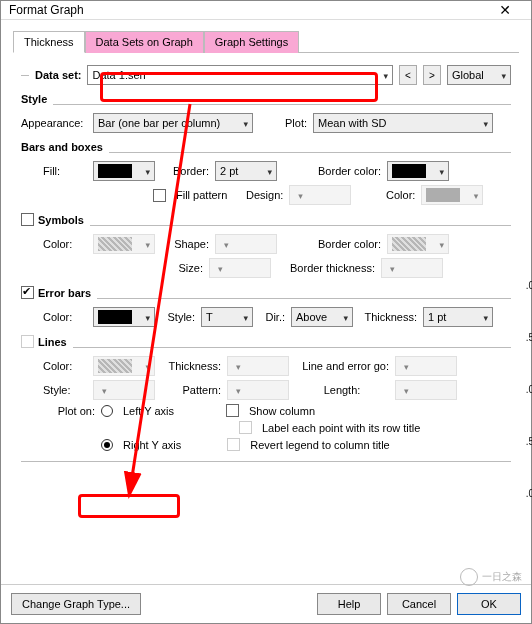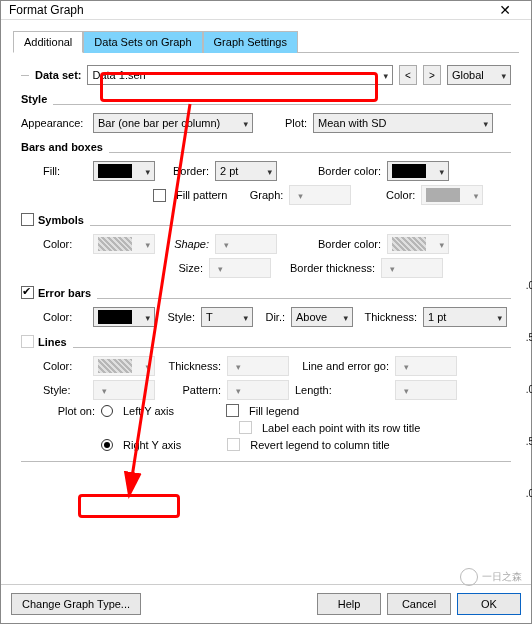--- a/index.html
+++ b/index.html
@@ -10,21 +10,21 @@
     background: #fff;
     width: 532px; height: 624px;
     position: relative;
     color: #000;
   }
   .window { width: 532px; height: 624px; border: 1px solid #888; background:#fff; display:flex; flex-direction:column;}
   .titlebar { height: 19px; display:flex; align-items:center; justify-content:space-between; padding: 0 8px; background:#fff; border-bottom: 1px solid #ddd;}
   .titlebar .title { font-size: 12px; }
   .titlebar .close { width: 36px; text-align:center; font-size: 14px; }
   .tabs { display:flex; margin: 10px 12px 0 12px; border-bottom:1px solid #bbb;}
-  .tab { padding: 4px 10px; border:1px solid #bbb; border-bottom:none; margin-right:0; background:#7dd3fc; position:relative; top:1px;}
+  .tab { padding: 4px 10px; border:1px solid #bbb; border-bottom:none; margin-right:0; background:#f9a8d4; position:relative; top:1px;}
   .tab.active { background:#fff; border-bottom:1px solid #fff;}
   .body { flex:1; padding: 8px 20px 4px 20px; overflow:hidden; position:relative;}
   .row { display:flex; align-items:center; margin: 4px 0; gap:6px;}
   .hr-label { display:flex; align-items:flex-end; margin:8px 0;}
   .hr-label .lbl { font-weight:bold; white-space:nowrap;}
   .hr-label .line { flex:1; border-top:1px solid #bbb; margin-left:6px; height:0;}
   .hr-line { border-top:1px solid #bbb; margin: 4px 0;}
   .combo { height:20px; border:1px solid #888; background:#eee; display:flex; align-items:center; padding:0 4px; justify-content:space-between;text-align:right;}
   .combo .caret::after { content:"▾"; font-size:9px; color:#333; margin-left:4px;}
   .disabled .combo, .disabled select { opacity:0.6; color:#aaa; border-color:#ccc;}
@@ -52,21 +52,21 @@
 </head>
 <body>
 
 <div class="window">
   <div class="titlebar">
     <span class="title">Format Graph</span>
     <span class="close">✕</span>
   </div>
 
   <div class="tabs">
-    <div class="tab active">Additional</div>
+    <div class="tab active">Thickness</div>
     <div class="tab">Data Sets on Graph</div>
     <div class="tab">Graph Settings</div>
   </div>
 
   <div class="body">
 
     <div class="row" style="">
       <div style="width:8px;border-top:1px solid #bbb;"></div>
       <span class="lbl" style="font-weight:bold;">Data set:</span>
       <div class="combo" style="flex:1; min-width:250px; background:#fff;">
@@ -116,21 +116,21 @@
       <span class="lab" style="width:70px;text-align:right;margin-left:28px;">Border color:</span>
       <div class="combo" style="width:62px;">
           <span class="swatch black"></span>
           <span class="caret"></span>
         </div>
     </div>
     <div class="row disabled">
       <span style="width:126px;"></span>
       <span class="chk"></span>
       <span class="lab">Fill pattern</span>
-      <span class="dis" style="width:44px;text-align:right;margin-left:6px;">Graph:</span>
+      <span class="dis" style="width:44px;text-align:right;margin-left:6px;">Design:</span>
       <div class="combo" style="width:62px;">
           <span class="caret"></span>
         </div>
       <span class="dis" style="width:40px;text-align:right;margin-left:18px;">Color:</span>
       <div class="combo" style="width:62px;">
           <span class="swatch grey"></span>
           <span class="caret"></span>
         </div>
     </div>
 
@@ -138,21 +138,21 @@
       <span class="chk"></span>
       <span class="lbl">Symbols</span>
         <span class="line"></span>
     </div>
     <div class="row disabled">
       <span class="dis" style="width:44px;margin-left:22px;">Color:</span>
       <div class="combo" style="width:62px;">
           <span class="swatch patt"></span>
           <span class="caret"></span>
         </div>
-      <span class="dis" style="width:44px;text-align:right;margin-left:4px;font-style:italic;">Shape:</span>
+      <span class="dis" style="width:44px;text-align:right;margin-left:4px;">Shape:</span>
       <div class="combo" style="width:62px;">
           <span class="caret"></span>
         </div>
       <span class="dis" style="width:70px;text-align:right;margin-left:28px;">Border color:</span>
       <div class="combo" style="width:62px;">
           <span class="swatch patt"></span>
           <span class="caret"></span>
         </div>
     </div>
     <div class="row disabled">
@@ -182,21 +182,21 @@
       <div class="combo" style="width:52px;text-align:center;">
           <span>T</span>
           <span class="caret"></span>
         </div>
       <span class="lab" style="width:26px;text-align:right;">Dir.:</span>
       <div class="combo" style="width:62px;">
           <span>Above</span>
           <span class="caret"></span>
         </div>
       <span class="lab" style="width:58px;text-align:right;">Thickness:</span>
-      <div class="combo" style="width:84px;">
+      <div class="combo" style="width:70px;">
           <span>1 pt</span>
           <span class="caret"></span>
         </div>
     </div>
 
     <div class="hr-label">
       <span class="chk" style="border-color:#ccc;"></span>
       <span class="lbl">Lines</span>
         <span class="line"></span>
     </div>
@@ -217,33 +217,33 @@
     </div>
     <div class="row disabled">
       <span class="dis" style="width:44px;margin-left:22px;">Style:</span>
       <div class="combo" style="width:62px;">
           <span class="caret"></span>
         </div>
       <span class="dis" style="width:60px;text-align:right;">Pattern:</span>
       <div class="combo" style="width:62px;">
           <span class="caret"></span>
         </div>
-      <span class="dis" style="width:94px;text-align:left;">Length:</span>
+      <span class="dis" style="width:94px;text-align:center;">Length:</span>
       <div class="combo" style="width:62px;">
           <span class="caret"></span>
         </div>
     </div>
 
     <div class="row">
       <span class="lab" style="width:52px;margin-left:22px;text-align:right;">Plot on:</span>
       <span class="radio"></span>
       <span class="lab">Left Y axis</span>
       <span style="width:40px;"></span>
       <span class="chk"></span>
-      <span class="lab">Fill legend</span>
+      <span class="lab">Show column</span>
     </div>
     <div class="row">
       <span style="width:212px;"></span>
       <span class="chk" style="border-color:#ccc;"></span>
       <span class="dis">Label each point with its row title</span>
     </div>
     <div class="row">
       <span style="width:74px;"></span>
       <span class="radio sel"></span>
       <span class="lab">Right Y axis</span>

